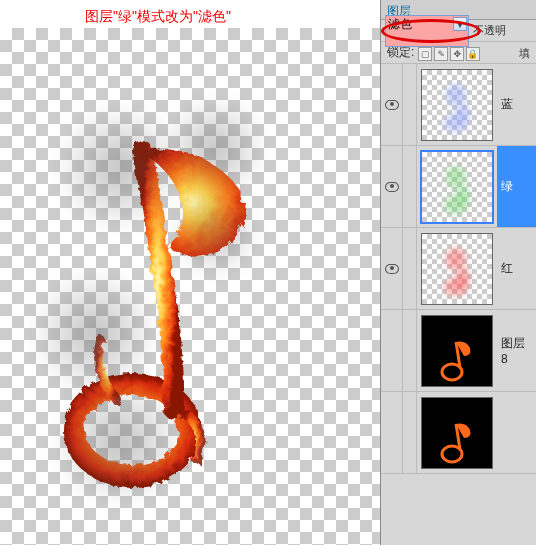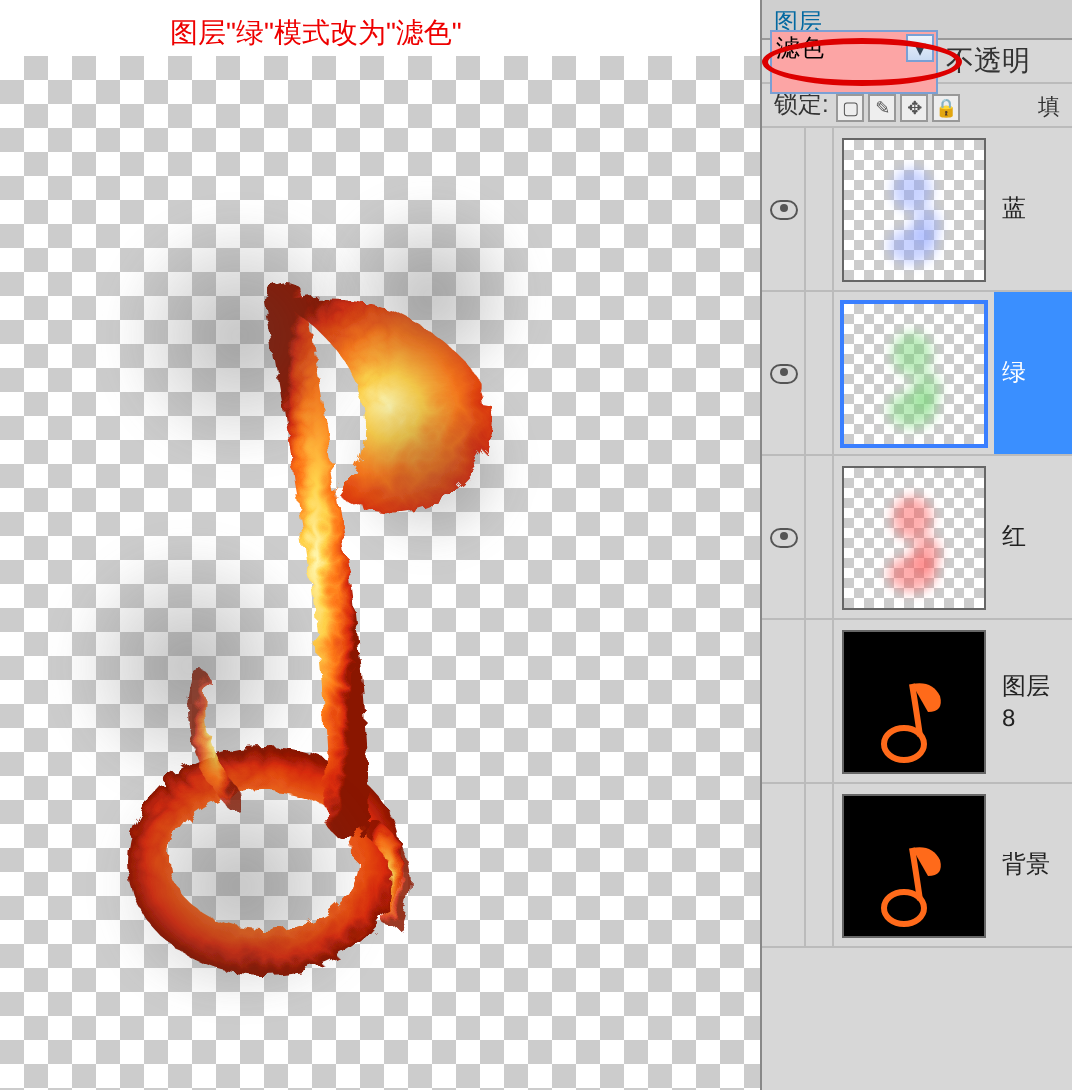--- a/index.html
+++ b/index.html
@@ -19,21 +19,21 @@
 .s2{left:140px;top:30px;width:110px;height:100px}
 .s3{left:10px;top:200px;width:130px;height:130px}
 .s4{left:150px;top:120px;width:90px;height:90px}
 .s5{left:20px;top:320px;width:160px;height:110px}
 .panel{position:absolute;right:0;top:0;width:156px;height:545px;background:#d7d7d7;border-left:1px solid #888}
 .panel-tab{height:20px;background:#cfcfcf;border-bottom:1px solid #999;padding:3px 6px;color:#0369a1}
 .blend-row{height:22px;display:flex;align-items:center;padding:2px 4px;gap:4px;border-bottom:1px solid #bbb}
 .blend-select{flex:0 0 84px;height:32px;background:#fca5a5;border:1px solid #7a9fd4;border-radius:0;font-size:11px;padding:0 2px;position:relative}
 .blend-select .arrow{position:absolute;right:1px;top:1px;width:14px;height:14px;background:linear-gradient(#eef3fb,#c9dbf3);border:1px solid #7a9fd4;display:flex;align-items:center;justify-content:center;color:#345}
 .red-ellipse{position:absolute;left:0px;top:19px;width:100px;height:24px;border:3px solid #d00;border-radius:50%/50%;pointer-events:none;z-index:10}
-.opacity-label{font-size:14px;color:#333;white-space:nowrap}
+.opacity-label{font-size:11px;color:#333;white-space:nowrap}
 .lock-row{height:22px;display:flex;align-items:flex-end;padding:2px 6px;gap:4px;border-bottom:1px solid #bbb;color:#333}
 .lock-icons{display:flex;gap:2px}
 .lock-icons span{width:14px;height:14px;border:1px solid #999;background:#eee;display:flex;align-items:center;justify-content:center;font-size:9px;color:#555}
 .fill-label{margin-left:auto;font-size:11px;color:#333}
 .layers{height:calc(100% - 64px);overflow:hidden;background:#d7d7d7}
 .layer{display:flex;align-items:center;border-bottom:1px solid #bbb;height:82px}
 .eye-col{width:22px;height:100%;border-right:1px solid #bbb;display:flex;align-items:center;justify-content:center}
 .link-col{width:14px;height:100%;border-right:1px solid #bbb}
 .thumb{width:72px;height:72px;margin:4px;border:1px solid #666;background:#fff;position:relative;overflow:hidden}
 .thumb .mini-checker{position:absolute;inset:0;background-image:
@@ -165,16 +165,15 @@
       <div class="layer">
         <div class="eye-col"></div>
         <div class="link-col"></div>
         <div class="thumb black">
           <div class="mini-fire"><svg viewBox="0 0 44 56" width="44" height="56">
               <ellipse cx="16" cy="44" rx="10" ry="8" fill="none" stroke="#ff6a1a" stroke-width="3"></ellipse>
               <path d="M24 40 Q22 26 20 14" fill="none" stroke="#ff6a1a" stroke-width="3"></path>
               <path d="M20 14 Q30 12 34 20 Q36 28 28 28 Z" fill="#ff6a1a"></path>
             </svg></div>
         </div>
-        <div class="layer-name">背景</div>
       </div>
     </div>
 </div>
 
 </body></html>

